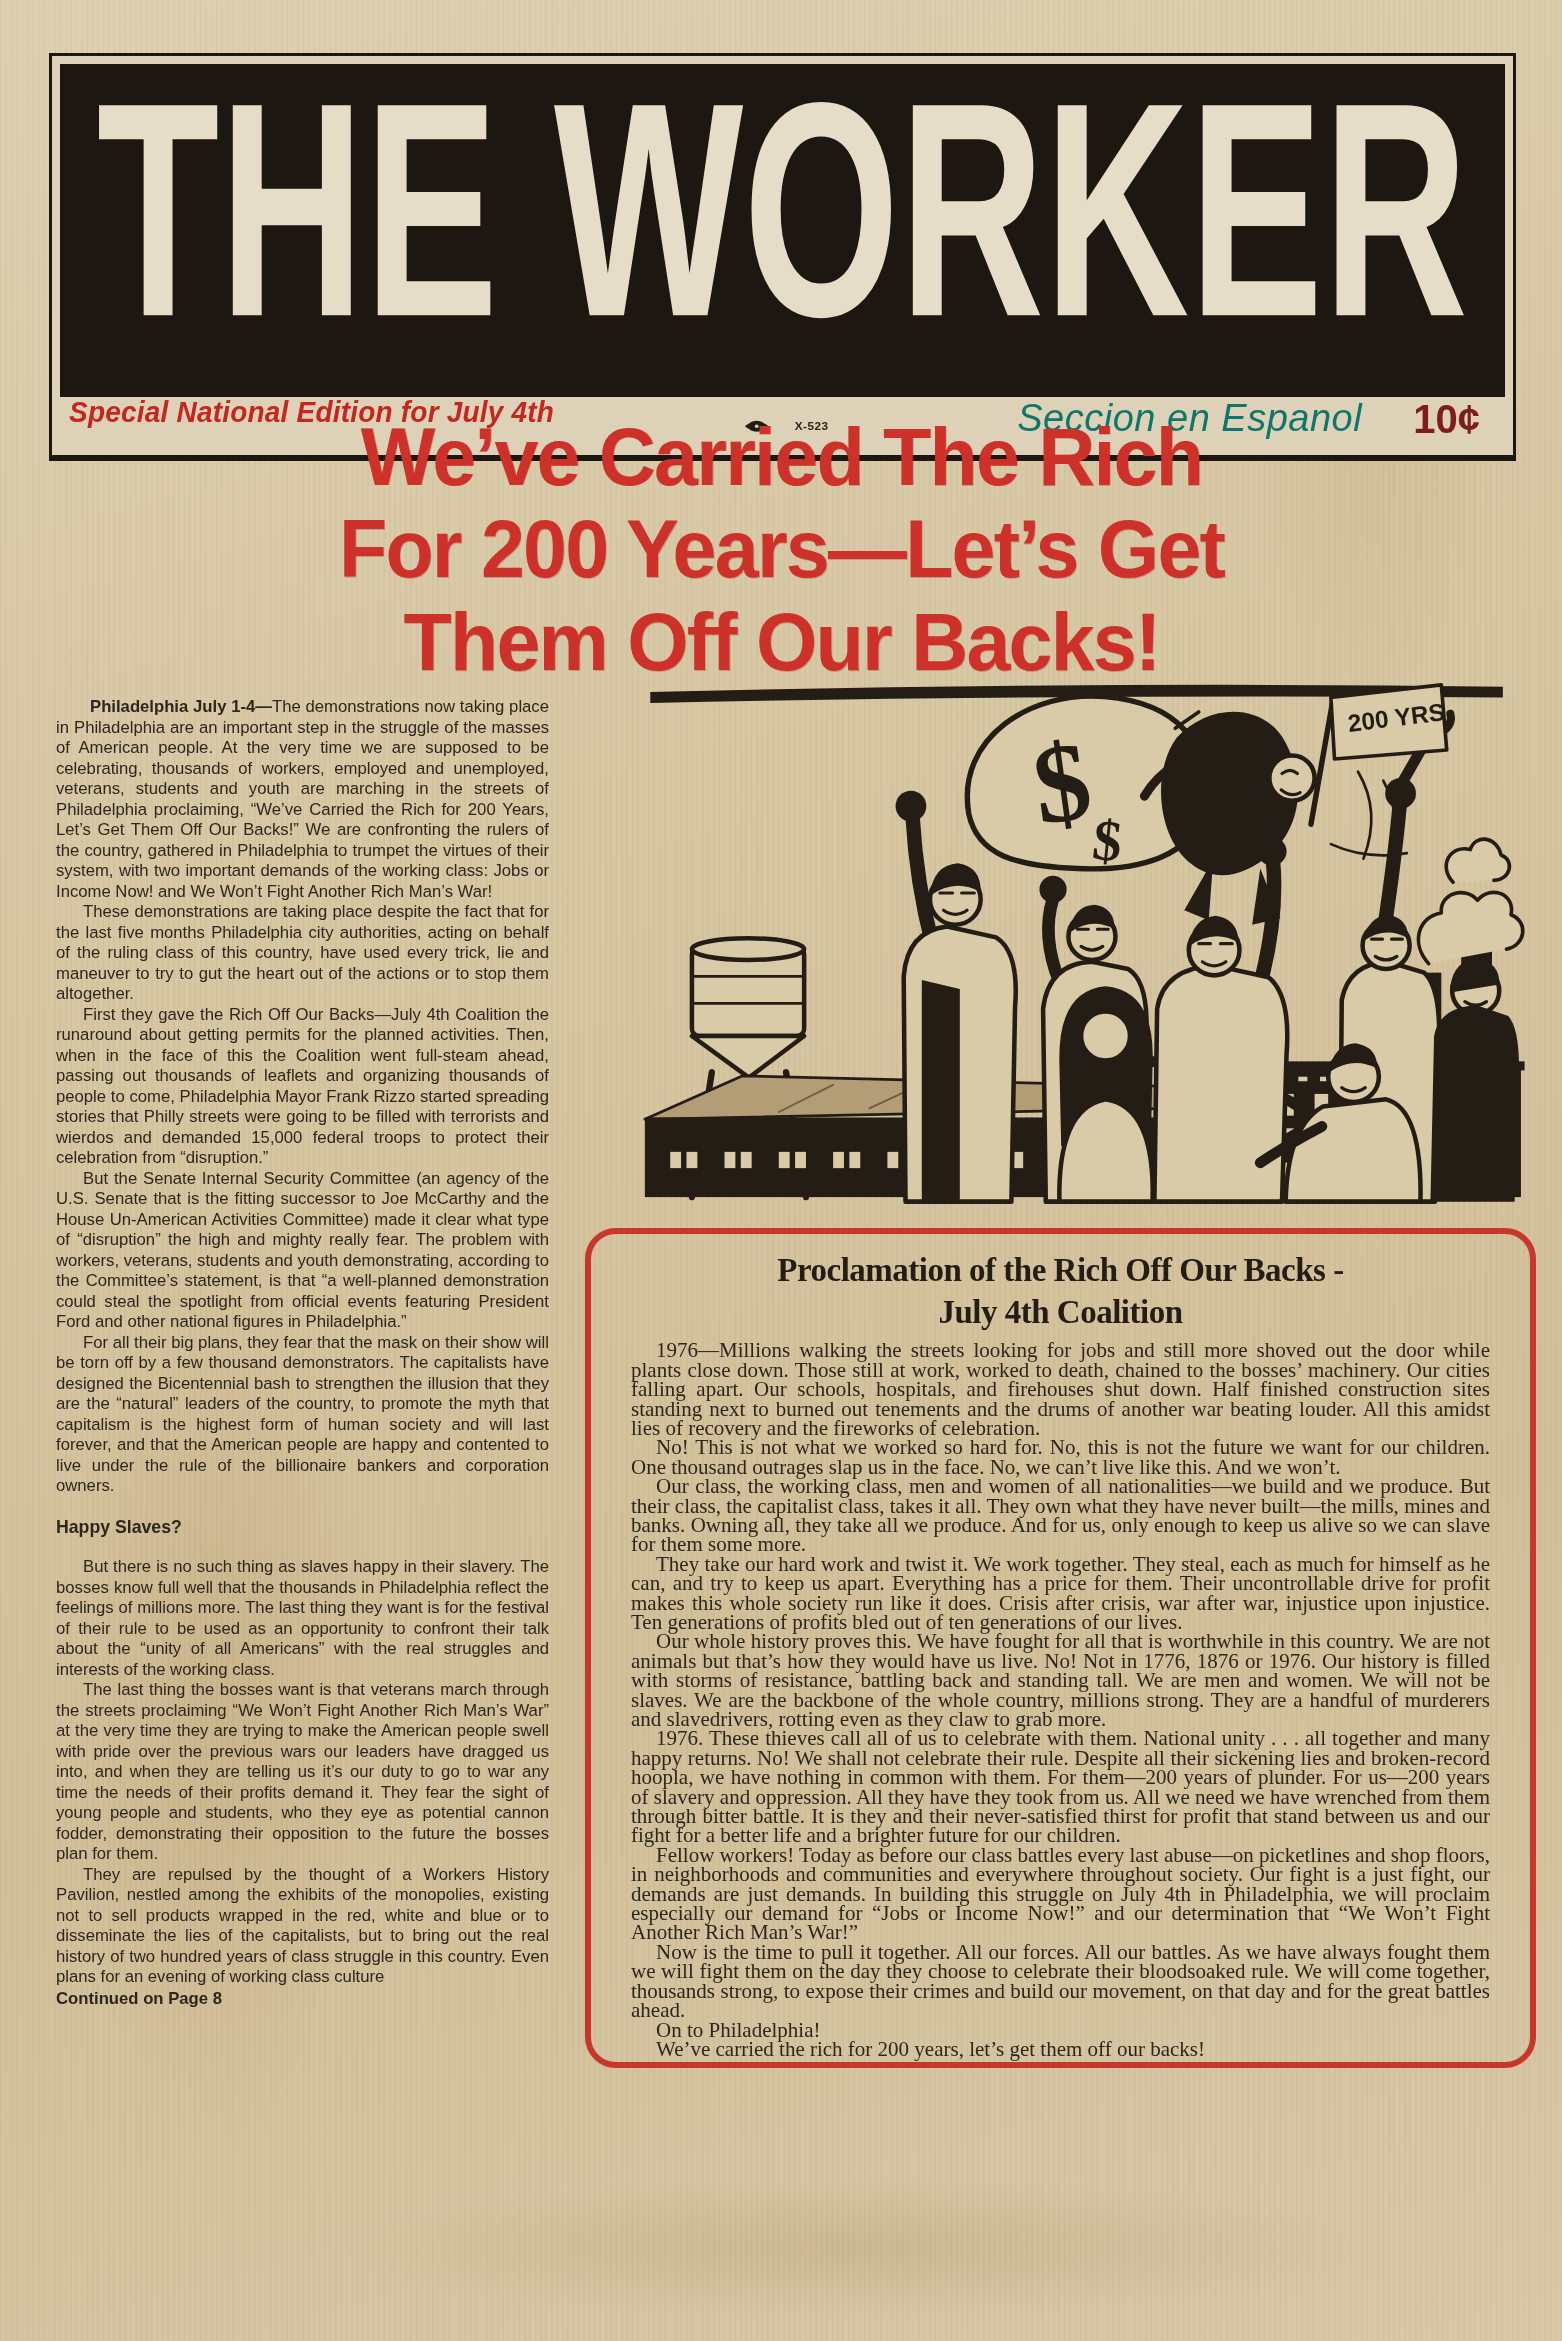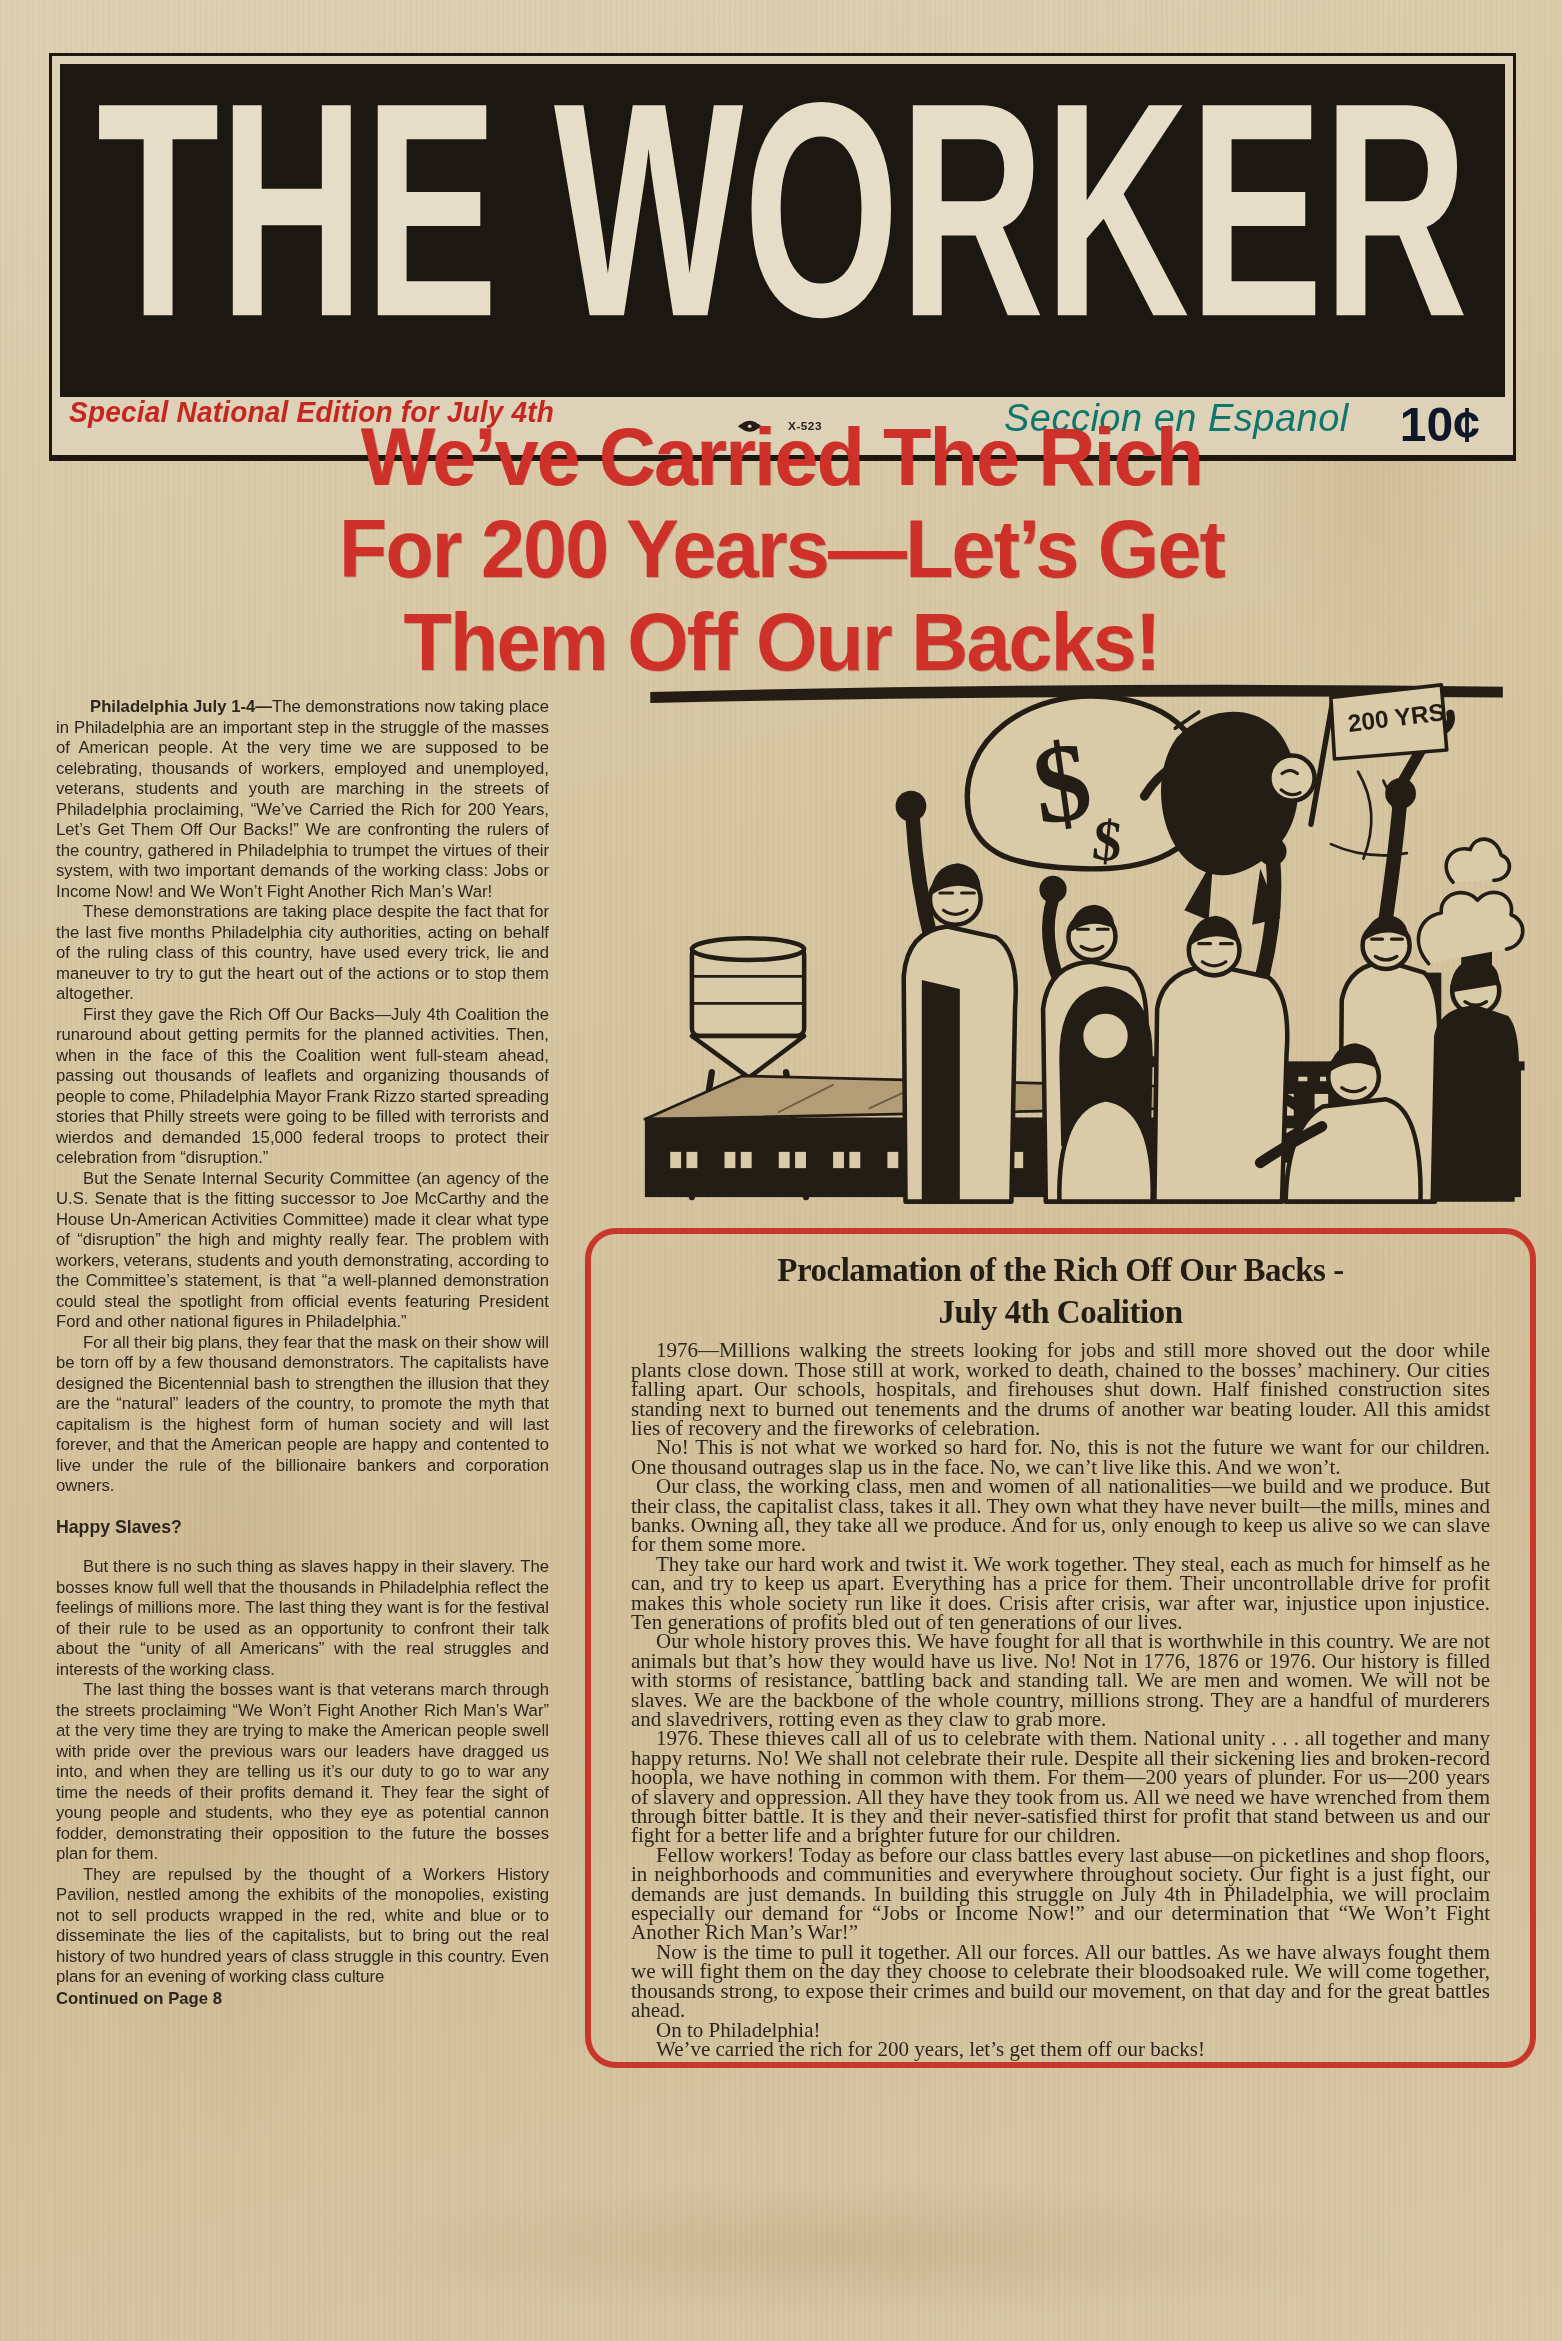--- a/index.html
+++ b/index.html
@@ -47,21 +47,21 @@
     color: #c5261f;
     font-style: italic;
     font-weight: bold;
     font-size: 28px;
     letter-spacing: 0.2px;
     transform: scaleY(1.05);
   }
   .bar-center { flex: 1; display:flex; align-items:center; justify-content:center; gap:21px; }
   .bug-label { font-size: 11.8px; font-weight: bold; letter-spacing: 0.5px; }
   .spanish { font-style: italic; font-size: 38px; color:#0f766e; letter-spacing: 0.5px; margin-right: 51px;}
-  .price { font-weight: bold; font-size: 48px; color:#0f172a; }
+  .price { font-weight: bold; font-size: 40px; color:#7f1d1d; }
 
   
   .headline {
     position: absolute; left: 0; top: 415px; width: 100%;
     text-align: center;
     color: #cd3129;
     font-weight: bold;
     font-size: 79px;
     line-height: 89px;
     letter-spacing: -1.8px;

